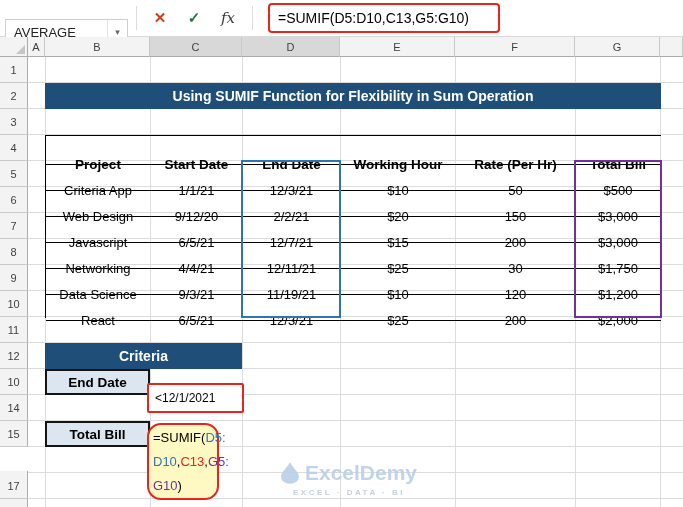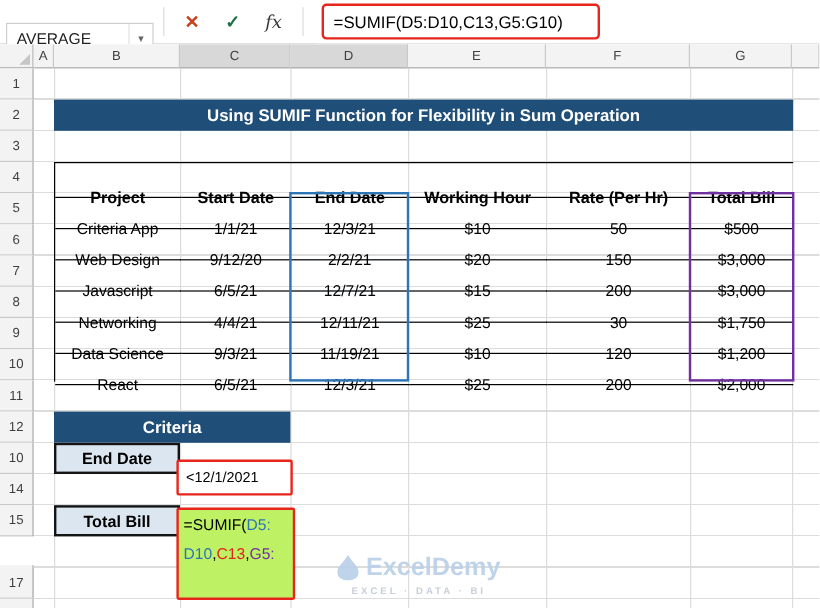--- a/index.html
+++ b/index.html
@@ -46,22 +46,22 @@
   .ptable > .c-blue { background:#DEEBF7; }
   .ptable > .c-purple { background:#F2EEF9; }
   .outline-blue   { position:absolute; left:241px; top:123px; width:100px; height:158px; border:2px solid #2E75B6; pointer-events:none; }
   .outline-purple { position:absolute; left:574px; top:123px; width:88px;  height:158px; border:2px solid #7030A0; pointer-events:none; }
   .crit-banner { position:absolute; left:45px; top:306px; width:197px; height:26px; background:#1F4E79; color:#fff;
                  font-weight:bold; font-size:14px; display:flex; align-items:center; justify-content:center; }
   .label-cell { position:absolute; left:45px; width:105px; height:26px; background:#DCE6F1; border:2px solid #141414;
                 font-weight:bold; font-size:13.5px; display:flex; align-items:center; justify-content:center; }
   .c13-box { position:absolute; left:147px; top:330px; width:97px; height:30px; border:2px solid #E8251C; border-radius:2px;
              background:#fff; display:flex; align-items:center; padding-left:6px; font-size:12px; color:#000;margin-top:16px; }
-  .c15-box { position:absolute; left:147px; top:386px; width:99px; height:77px; border:2px solid #E8251C; border-radius:2px;
-             background:#bef264; font-size:13px; line-height:24px; padding:1px 0 0 4px; }
+  .c15-box { position:absolute; left:147px; top:386px; width:72px; height:77px; border:2px solid #E8251C; border-radius:14px;
+             background:#fef9c3; font-size:13px; line-height:24px; padding:1px 0 0 4px; }
   .c15-line { white-space:nowrap; }
 
   
   .watermark { position:absolute; left:264px; top:424px; width:170px; text-align:center; opacity:.9; pointer-events:none; }
   .wm-row { display:flex; align-items:center; justify-content:center; gap:6px; }
   .wm-name { font-size:21px; font-weight:bold; color:#B9CFE8; }
   .wm-tag { margin-top:3px; font-size:8px; letter-spacing:2.5px; color:#C2CBD6; font-weight:bold; }
 </style>
 </head>
 <body>
@@ -196,16 +196,19 @@
     <div class="c13-box">&lt;12/1/2021</div>
 
     <div class="label-cell" style="top:384px">Total Bill</div>
     <div class="c15-box">
       <div class="c15-line">
         <span style="color:#000000">=SUMIF(</span><span style="color:#2E75B6">D5:</span>
       </div>
       <div class="c15-line">
         <span style="color:#2E75B6">D10</span><span style="color:#000000">,</span><span style="color:#E0261C">C13</span><span style="color:#000000">,</span><span style="color:#7030A0">G5:</span>
       </div>
+      <div class="c15-line">
+        <span style="color:#7030A0">G10</span><span style="color:#000000">)</span>
+      </div>
     </div>
 
   </div>
 </div>
 
 </body></html>

